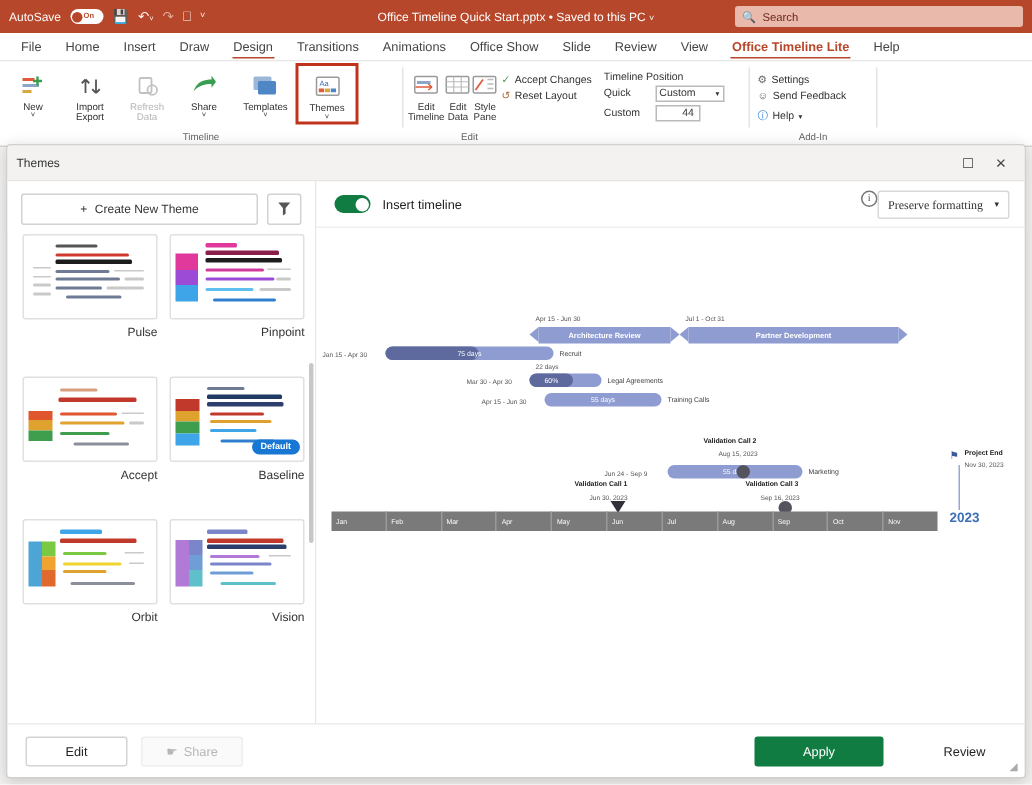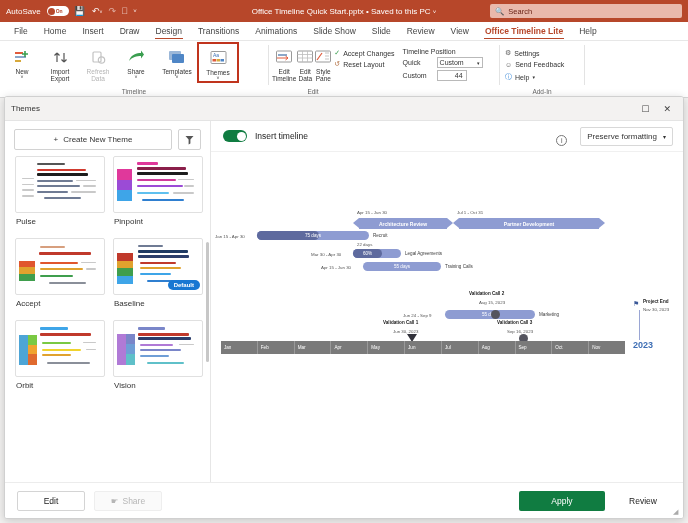--- a/index.html
+++ b/index.html
@@ -121,21 +121,21 @@
   .filter-btn {
     width:23px; height:21px; border:1px solid #d2d2d2; border-radius:2px; background:#fff;
     display:flex; align-items:center; justify-content:center;
   }
   .tp-section {
     display:flex; align-items:center; padding:4px 10px 6px 10px;
     font-size:8.5px; font-weight:bold; color:#222; border-top:1px solid #ededed;
   }
   .tp-section .chev { margin-left:auto; font-size:7px; color:#555;}
   .tp-scroll { flex:1; overflow:hidden; position:relative; padding:0 6px;}
-  .theme-grid { display:flex; flex-wrap:wrap; gap:6px 8px; padding-left:4px;}
+  .theme-grid { display:flex; flex-wrap:wrap; gap:19px 8px; padding-left:4px;text-align:right;}
   .theme-cell { width:90px; }
   .theme-thumb {
     width:90px; height:57px; border:1px solid #e0e0e0; border-radius:2px;
     background:#fff; position:relative; overflow:hidden;
   }
   .theme-thumb.selected { border:2px solid #1f8a4c; }
   .theme-name { font-size:8px; color:#333; padding:4px 0 6px 1px; }
   .default-badge {
     position:absolute; right:2px; bottom:4px; background:#1877d2; color:#fff;
     font-size:6px; font-weight:bold; padding:2px 6px; border-radius:8px;
@@ -158,21 +158,21 @@
     border-bottom:1px solid #f0f0f0; gap:8px;
   }
   .switch {
     width:24px; height:12px; border-radius:7px; background:#107c41; position:relative;
   }
   .switch .knob2 {
     position:absolute; right:1.5px; top:1.5px; width:9px; height:9px;
     border-radius:50%; background:#fff;
   }
   .pv-label { font-size:8.5px; color:#222; }
-  .pv-right { margin-left:auto; display:flex; align-items:flex-end; gap:13px; }
+  .pv-right { margin-left:auto; display:flex; align-items:flex-start; gap:0;font-family:Liberation Serif, serif; }
   .info-icon {
     width:11px;height:11px;border:1px solid #777;border-radius:50%;
     font-size:7px; display:flex;align-items:center;justify-content:center;color:#555;
   }
   .preserve-select {
     height:19px; min-width:88px; border:1px solid #d8d8d8; border-radius:2px;
     display:flex; align-items:center; justify-content:space-between;
     padding:0 6px; gap:6px; font-size:8px; color:#333; background:#fff;
   }
   .canvas-wrap { flex:1; position:relative; background:#fff; overflow:hidden;}
@@ -222,21 +222,21 @@
     padding:0 12px; gap:9px; background:#fff; position:relative;
   }
   .btn {
     height:20px; min-width:68px; border-radius:2px; font-size:8.5px;
     display:flex; align-items:center; justify-content:center; gap:4px;
   }
   .btn.outline { border:1px solid #d4d4d4; background:#fff; color:#222; }
   .btn.ghost-dis { border:1px solid #eee; background:#fafafa; color:#b6b6b6; }
   .btn.primary { background:#107c41; color:#fff; min-width:86px; }
   .btn.plain { color:#222; min-width:56px; }
-  .footer-right { margin-left:auto; display:flex; align-items:center; gap:10px; }
+  .footer-right { margin-left:auto; display:flex; align-items:center; gap:26px; }
   .resize-grip {
     position:absolute; right:3px; bottom:3px; width:7px; height:7px;
     color:#aaa; font-size:7px; line-height:7px;
   }
 </style>
 </head>
 <body>
 
 <div class="titlebar">
   <div class="tb-left">
@@ -264,21 +264,21 @@
 </div>
 
 <div class="ribbon-tabs">
   <div class="rtab">File</div>
   <div class="rtab">Home</div>
   <div class="rtab">Insert</div>
   <div class="rtab">Draw</div>
   <div class="rtab design-underline">Design</div>
   <div class="rtab">Transitions</div>
   <div class="rtab">Animations</div>
-  <div class="rtab">Slide Show</div>
+  <div class="rtab">Office Show</div>
   <div class="rtab">Slide</div>
   <div class="rtab">Review</div>
   <div class="rtab">View</div>
   <div class="rtab active-red">Office Timeline Lite</div>
   <div class="rtab">Help</div>
 </div>
 
 <div class="ribbon">
 
   <div class="rgroup" style="width:268px">

